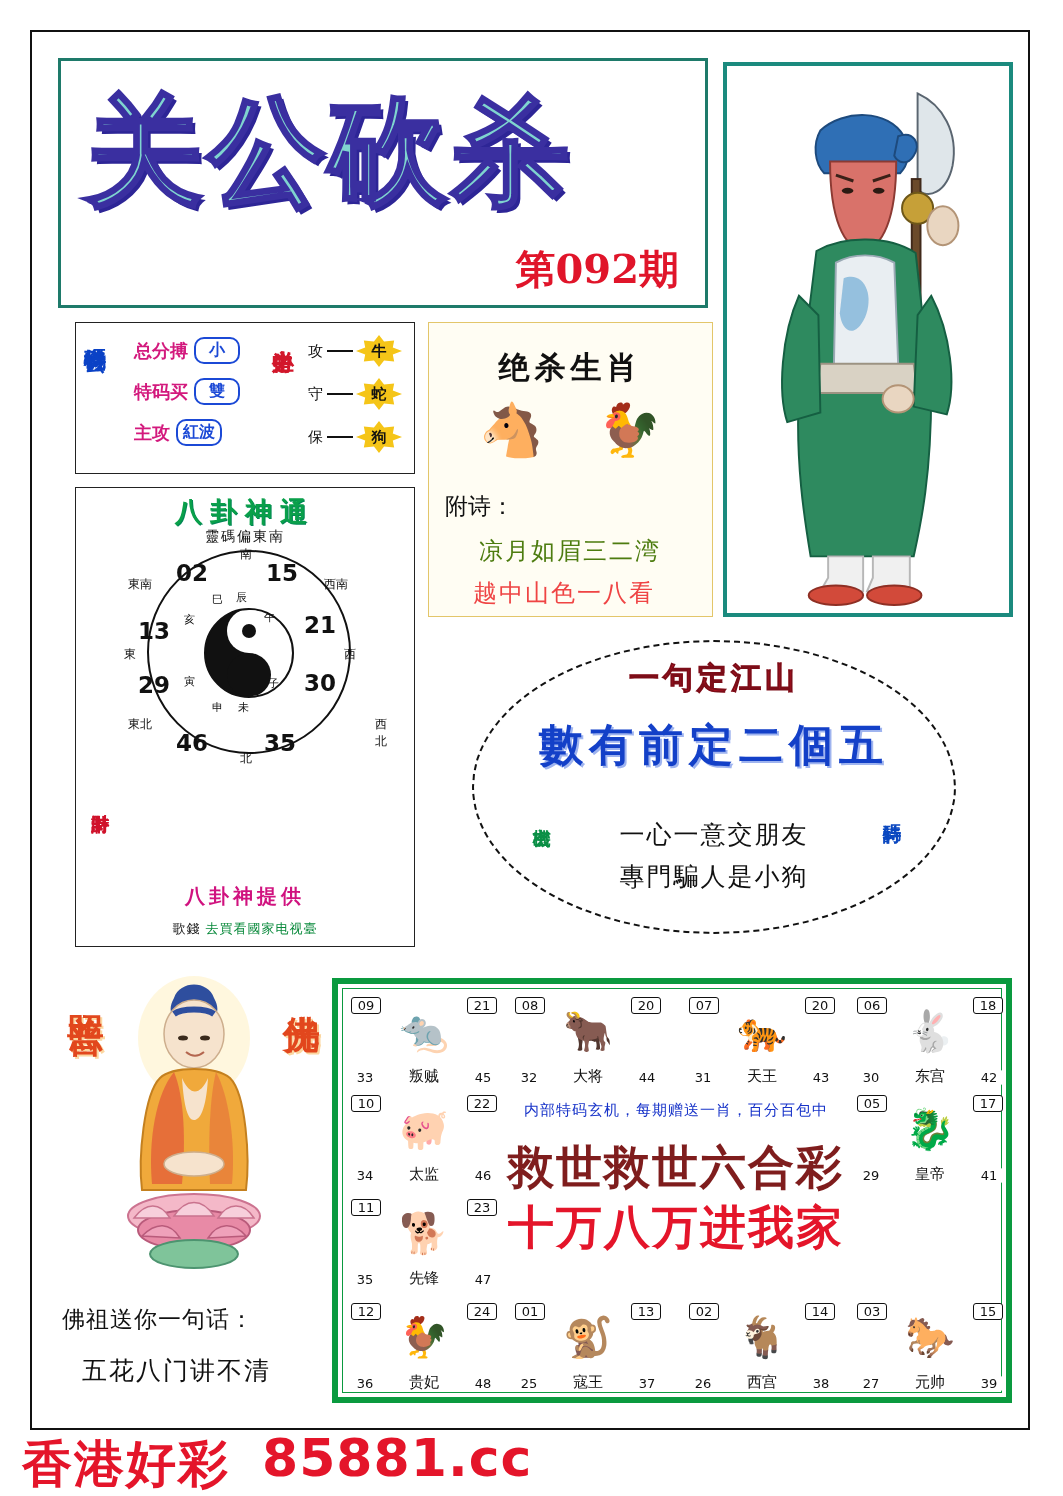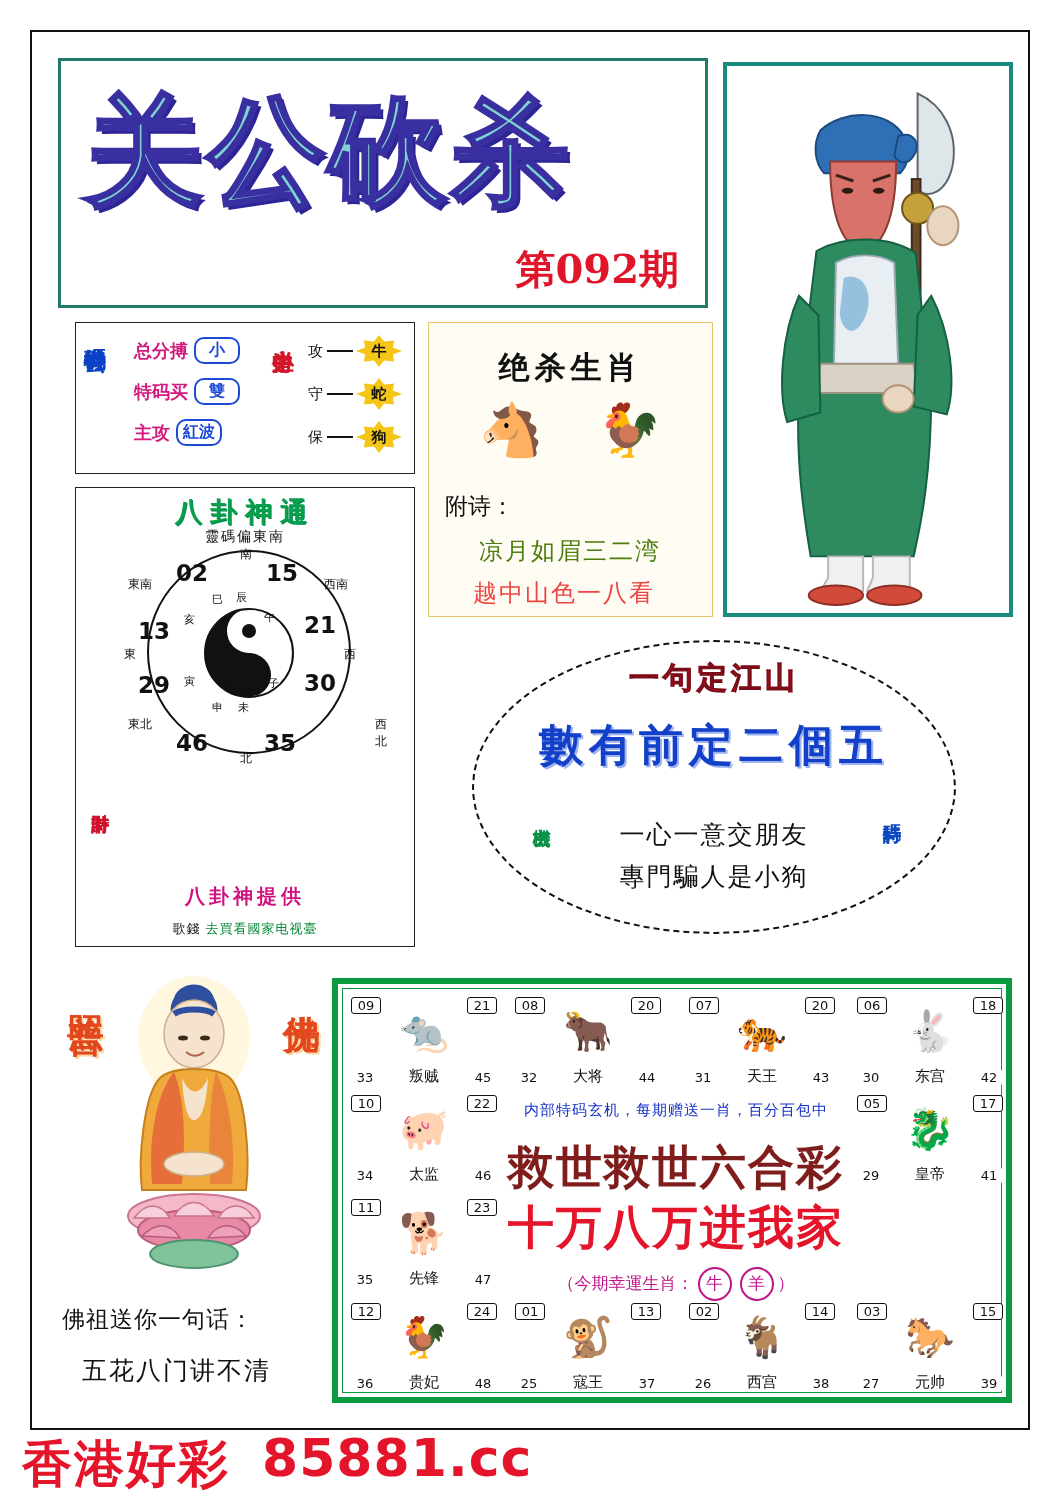--- a/index.html
+++ b/index.html
@@ -413,23 +413,20 @@
         <span class="tr">15</span>
         <span class="zglyph">🐎</span>
         <span class="bl">27</span>
         <span class="zname">元帅</span>
         <span class="br">39</span>
       </div>
 
       <div class="center-note">内部特码玄机，每期赠送一肖，百分百包中</div>
       <div class="center-big1">救世救世六合彩</div>
       <div class="center-big2">十万八万进我家</div>
-      <div class="lucky">
-        <span>（今期幸運生肖：</span><span class="circ">牛</span><span class="circ">羊</span><span>）</span>
-      </div>
     </div>
   </div>
 
   <div class="footer">
     <span class="foot-cn">香港好彩</span>
     <span class="foot-url">85881.cc</span>
   </div>
 </div>
 
 </body></html>

